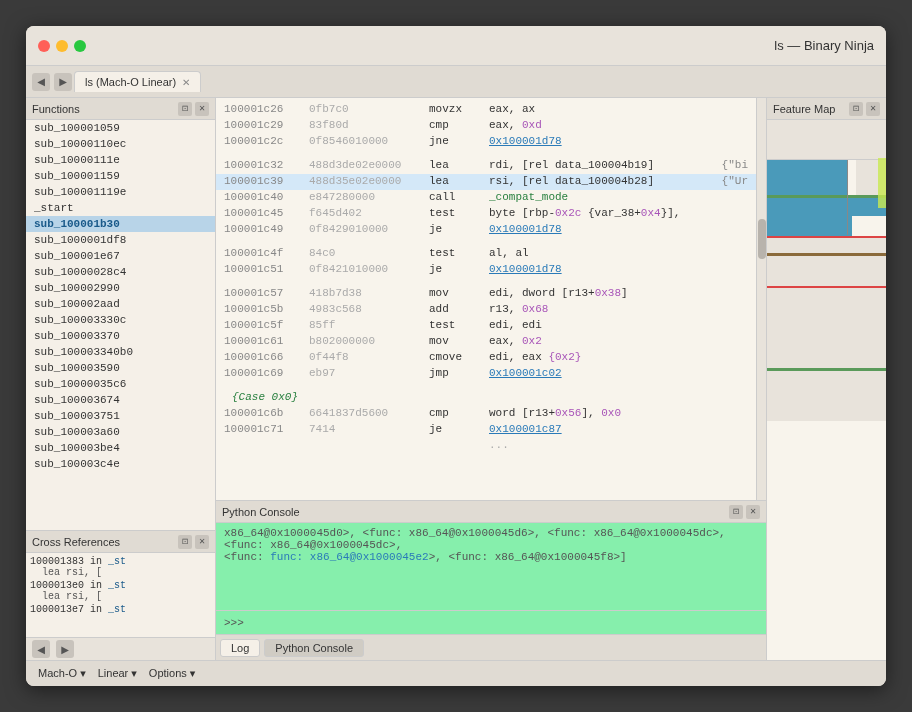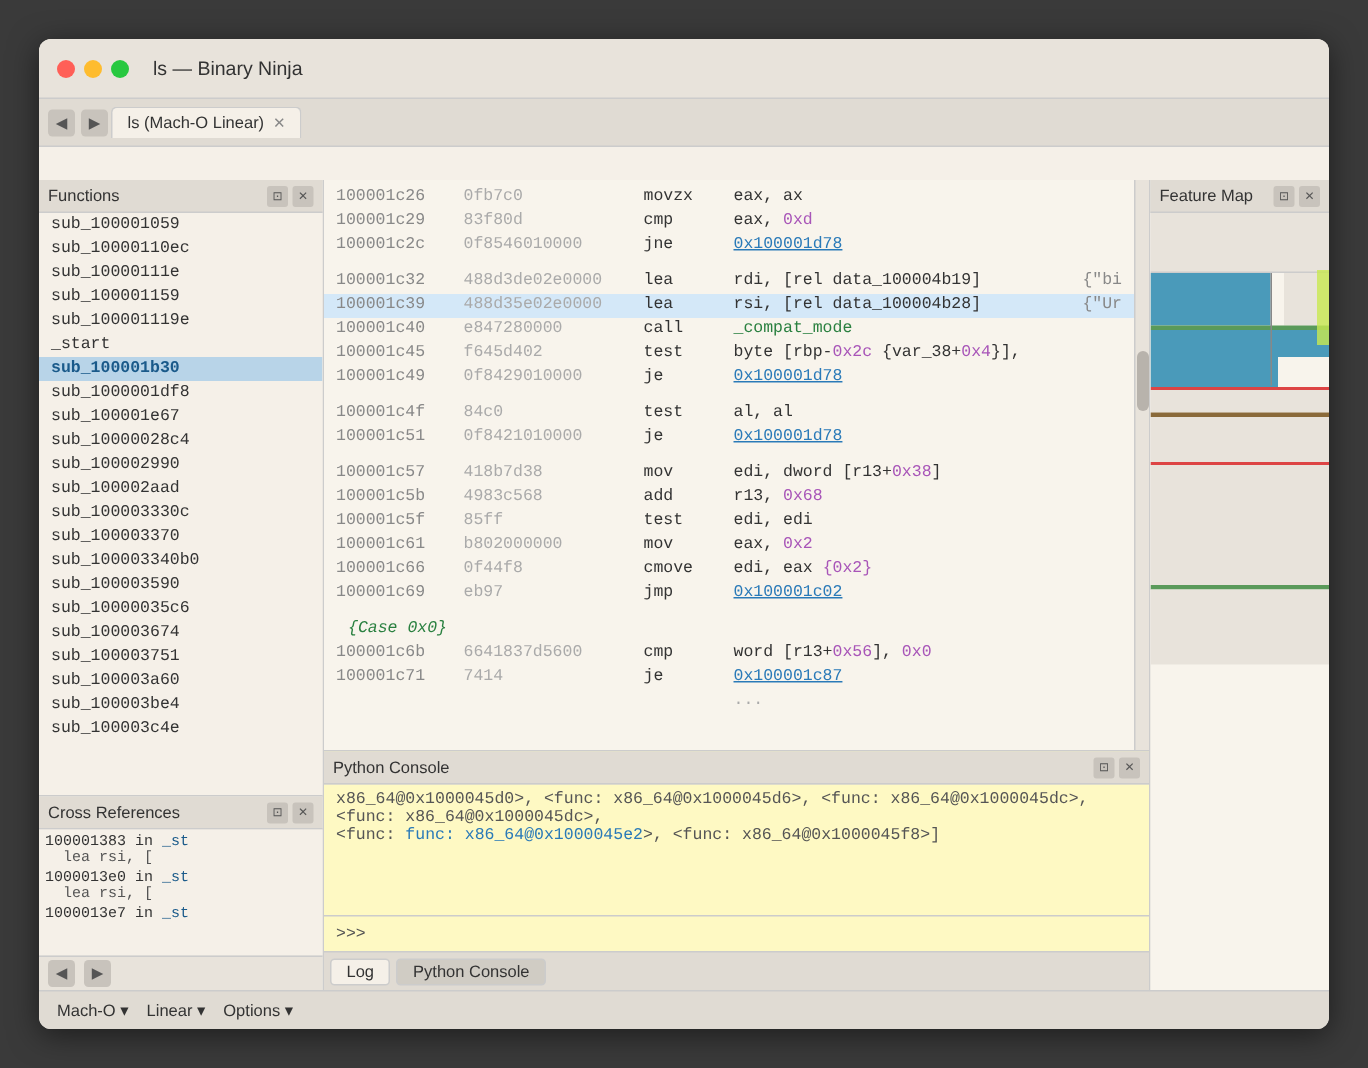--- a/index.html
+++ b/index.html
@@ -43,21 +43,21 @@
     .traffic-light {
       width: 12px;
       height: 12px;
       border-radius: 50%;
     }
     .tl-close { background: #ff5f57; }
     .tl-min { background: #febc2e; }
     .tl-max { background: #28c840; }
     .title-text {
       flex: 1;
-      text-align: left;
+      text-align: right;
       font-size: 13px;
       color: #333;
       font-family: -apple-system, sans-serif;
     }
     
     .tab-bar {
       background: #e0dbd3;
       height: 32px;
       display: flex;
       align-items: center;
@@ -96,21 +96,20 @@
     .tab-close {
       font-size: 10px;
       color: #888;
       cursor: pointer;
     }
     
     .main-content {
       display: flex;
       flex: 1;
       overflow: hidden;
-      margin-top: 22px;
     }
     
     .sidebar {
       width: 190px;
       display: flex;
       flex-direction: column;
       border-right: 1px solid #ccc;
       flex-shrink: 0;
     }
     .panel-header {
@@ -296,21 +295,21 @@
       flex: 1;
       overflow: hidden;
     }
 
     
     .python-console {
       height: 160px;
       border-top: 1px solid #ccc;
       display: flex;
       flex-direction: column;
-      background: #fef9c3;
+      background: #86efac;
     }
     .console-output {
       flex: 1;
       overflow-y: auto;
       padding: 4px 8px;
       font-size: 11px;
       color: #555;
     }
     .console-link {
       color: #2a7ab8;

